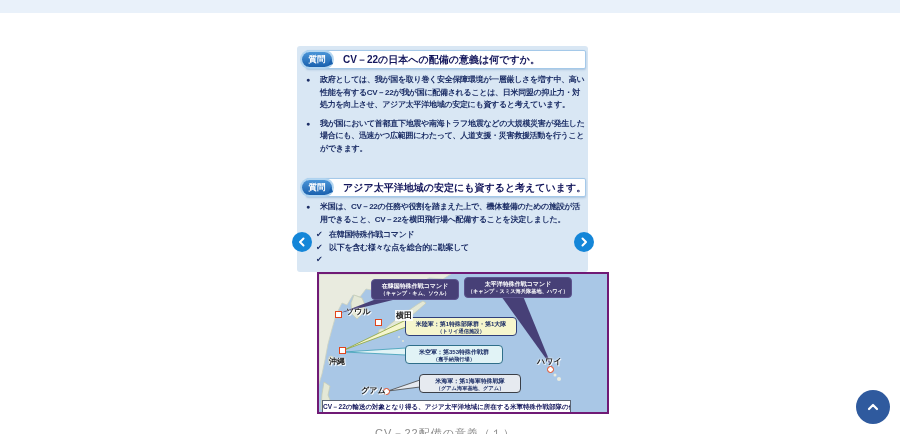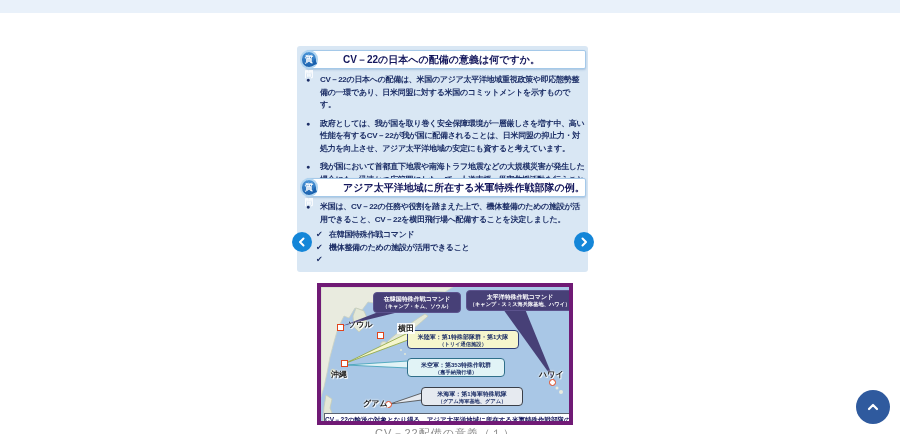--- a/index.html
+++ b/index.html
@@ -11,41 +11,41 @@
   #topbar{left:0;top:0;width:900px;height:13px;background:#e9f1fa;}
   #card{left:297px;top:46px;width:291px;height:226px;background:#d9e7f4;border-radius:3px;}
 
   .qtitle{
     box-sizing:border-box;width:280px;height:19px;background:#ffffff;
     border:1px solid #a5c9e9;border-radius:2px;box-shadow:0 1px 2px rgba(110,150,195,.45);
     color:#14175c;font-weight:bold;font-size:10px;line-height:17px;padding-left:36px;
     white-space:nowrap;overflow:hidden;
   }
   .badge{
-    width:14px;height:15px;background:linear-gradient(#4a95d8,#1a61ae);border-radius:8px;
+    width:30px;height:15px;background:linear-gradient(#4a95d8,#1a61ae);border-radius:8px;
     color:#ffffff;font-size:8.5px;font-weight:bold;text-align:center;line-height:15px;
     box-shadow:0 0 0 2px rgba(175,212,240,.95);z-index:3;
   }
   .badge::after{
     content:"";position:absolute;right:-5px;bottom:-1px;width:0;height:0;
     border:4px solid transparent;border-left-color:#1a61ae;transform:rotate(25deg);
   }
 
   .bullets{width:279px;color:#1c2e66;font-size:8px;line-height:12.5px;letter-spacing:-0.3px;font-weight:bold;}
   .b-row{display:flex;margin-bottom:6px;}
   .b-dot{width:14px;flex:none;font-size:7px;}
   .b-text{flex:1;}
   .checks{width:268px;color:#1c2e66;font-size:8px;line-height:12.5px;letter-spacing:-0.3px;font-weight:bold;}
   .c-row{display:flex;}
   .c-mark{width:13px;flex:none;}
 
   .navbtn{width:20px;height:20px;border-radius:50%;background:#1486d8;display:flex;align-items:center;justify-content:center;cursor:pointer;z-index:4;}
   #scrolltop{left:856px;top:390px;width:34px;height:34px;border-radius:50%;background:#2f5a9e;display:flex;align-items:center;justify-content:center;cursor:pointer;}
 
-  #map{left:317px;top:283px;width:256px;height:142px;background:#a9c7e6;overflow:hidden;border:4px solid #701a75;box-sizing:border-box;}
+  #map{left:317px;top:272px;width:292px;height:142px;background:#a9c7e6;overflow:hidden;border:2px solid #701a75;box-sizing:border-box;}
   #map svg{position:absolute;left:0;top:0;}
   .co{position:absolute;border-radius:4px;text-align:center;font-weight:bold;box-sizing:border-box;z-index:2;}
   .co div{display:block;}
   .co-dark{background:#474077;color:#ffffff;border:1px solid #5c538e;}
   .co .l1{font-size:6px;line-height:8px;margin-top:2px;}
   .co .l2{font-size:5.5px;line-height:7px;transform:scale(.95);}
   .co-army{background:#f6f6cd;border:1px solid #2f3f7a;color:#1c2e66;}
   .co-air{background:#e1f3f6;border:1px solid #2f6f8a;color:#1c2e66;}
   .co-navy{background:#e6eaf0;border:1px solid #3a3f48;color:#1c2e66;}
   .mlabel{position:absolute;font-size:8px;font-weight:bold;color:#1a1a1a;z-index:2;
@@ -66,50 +66,46 @@
 <div id="topbar" class="abs"></div>
 
 <div id="card" class="abs"></div>
 
 <div class="abs qtitle" style="left:306px;top:50px;">CV－22の日本への配備の意義は何ですか。</div>
 <div class="abs badge" style="left:302px;top:52px;">質問</div>
 
 <div class="abs bullets" style="left:306px;top:74px;">
   <div class="b-row">
     <span class="b-dot">●</span>
-    <span class="b-text">CV－22の日本への配備は、米国のアジア太平洋地域重視政策や即応態勢整備の一環であり、日米同盟に対する米国のコミットメントを示すものです。</span>
-  </div>
-  <div class="b-row">
-    <span class="b-dot">●</span>
     <span class="b-text">政府としては、我が国を取り巻く安全保障環境が一層厳しさを増す中、高い性能を有するCV－22が我が国に配備されることは、日米同盟の抑止力・対処力を向上させ、アジア太平洋地域の安定にも資すると考えています。</span>
   </div>
   <div class="b-row">
     <span class="b-dot">●</span>
     <span class="b-text">我が国において首都直下地震や南海トラフ地震などの大規模災害が発生した場合にも、迅速かつ広範囲にわたって、人道支援・災害救援活動を行うことができます。</span>
   </div>
 </div>
 
-<div class="abs qtitle" style="left:306px;top:178px;">アジア太平洋地域に所在する米軍特殊作戦部隊の例。</div>
+<div class="abs qtitle" style="left:306px;top:178px;">アジア太平洋地域の安定にも資すると考えています。</div>
 <div class="abs badge" style="left:302px;top:180px;">質問</div>
 
 <div class="abs bullets" style="left:306px;top:201px;">
   <div class="b-row">
     <span class="b-dot">●</span>
     <span class="b-text">米国は、CV－22の任務や役割を踏まえた上で、機体整備のための施設が活用できること、CV－22を横田飛行場へ配備することを決定しました。</span>
   </div>
 </div>
 
 <div class="abs checks" style="left:316px;top:229px;">
   <div class="c-row">
     <span class="c-mark">✔</span>
     <span>在韓国特殊作戦コマンド</span>
   </div>
   <div class="c-row">
     <span class="c-mark">✔</span>
-    <span>機体整備のための施設が活用できること</span>
+    <span>以下を含む様々な点を総合的に勘案して</span>
   </div>
   <div class="c-row">
     <span class="c-mark">✔</span>
   </div>
 </div>
 
 <div class="abs navbtn" style="left:292px;top:232px;">
   <svg width="10" height="10" viewBox="0 0 10 10">
     <polyline points="6.5,1.5 3,5 6.5,8.5" fill="none" stroke="#ffffff" stroke-width="2" stroke-linecap="round" stroke-linejoin="round"></polyline>
   </svg>

